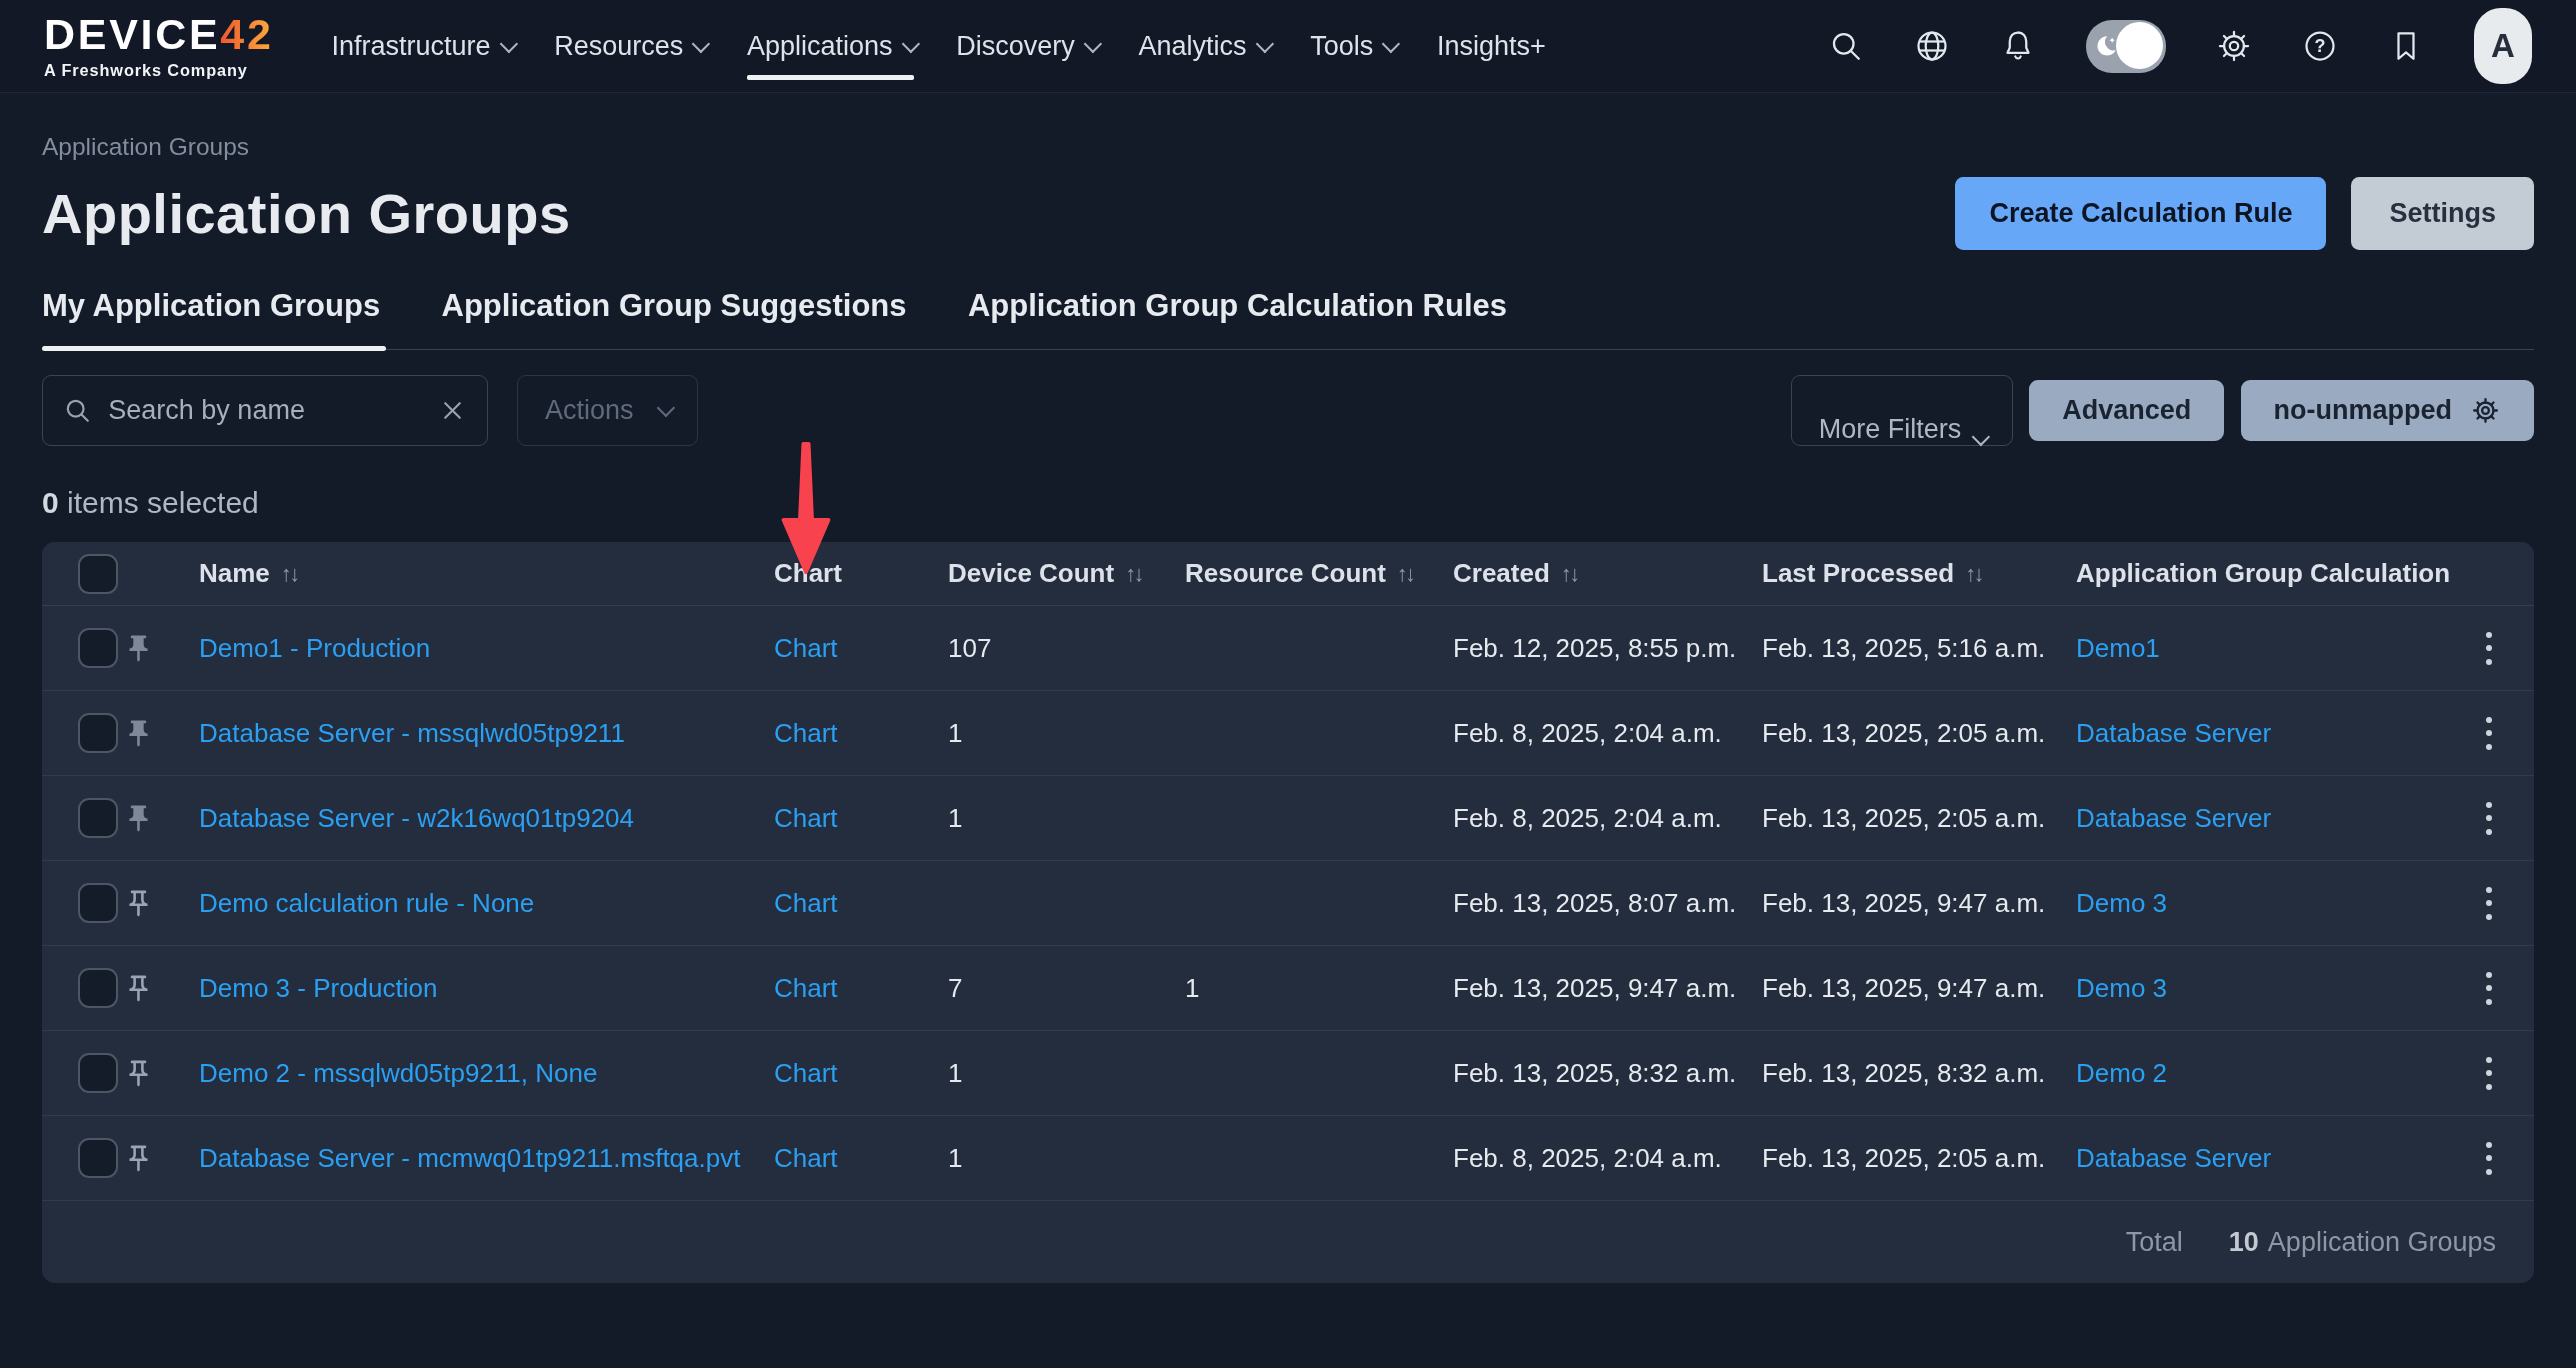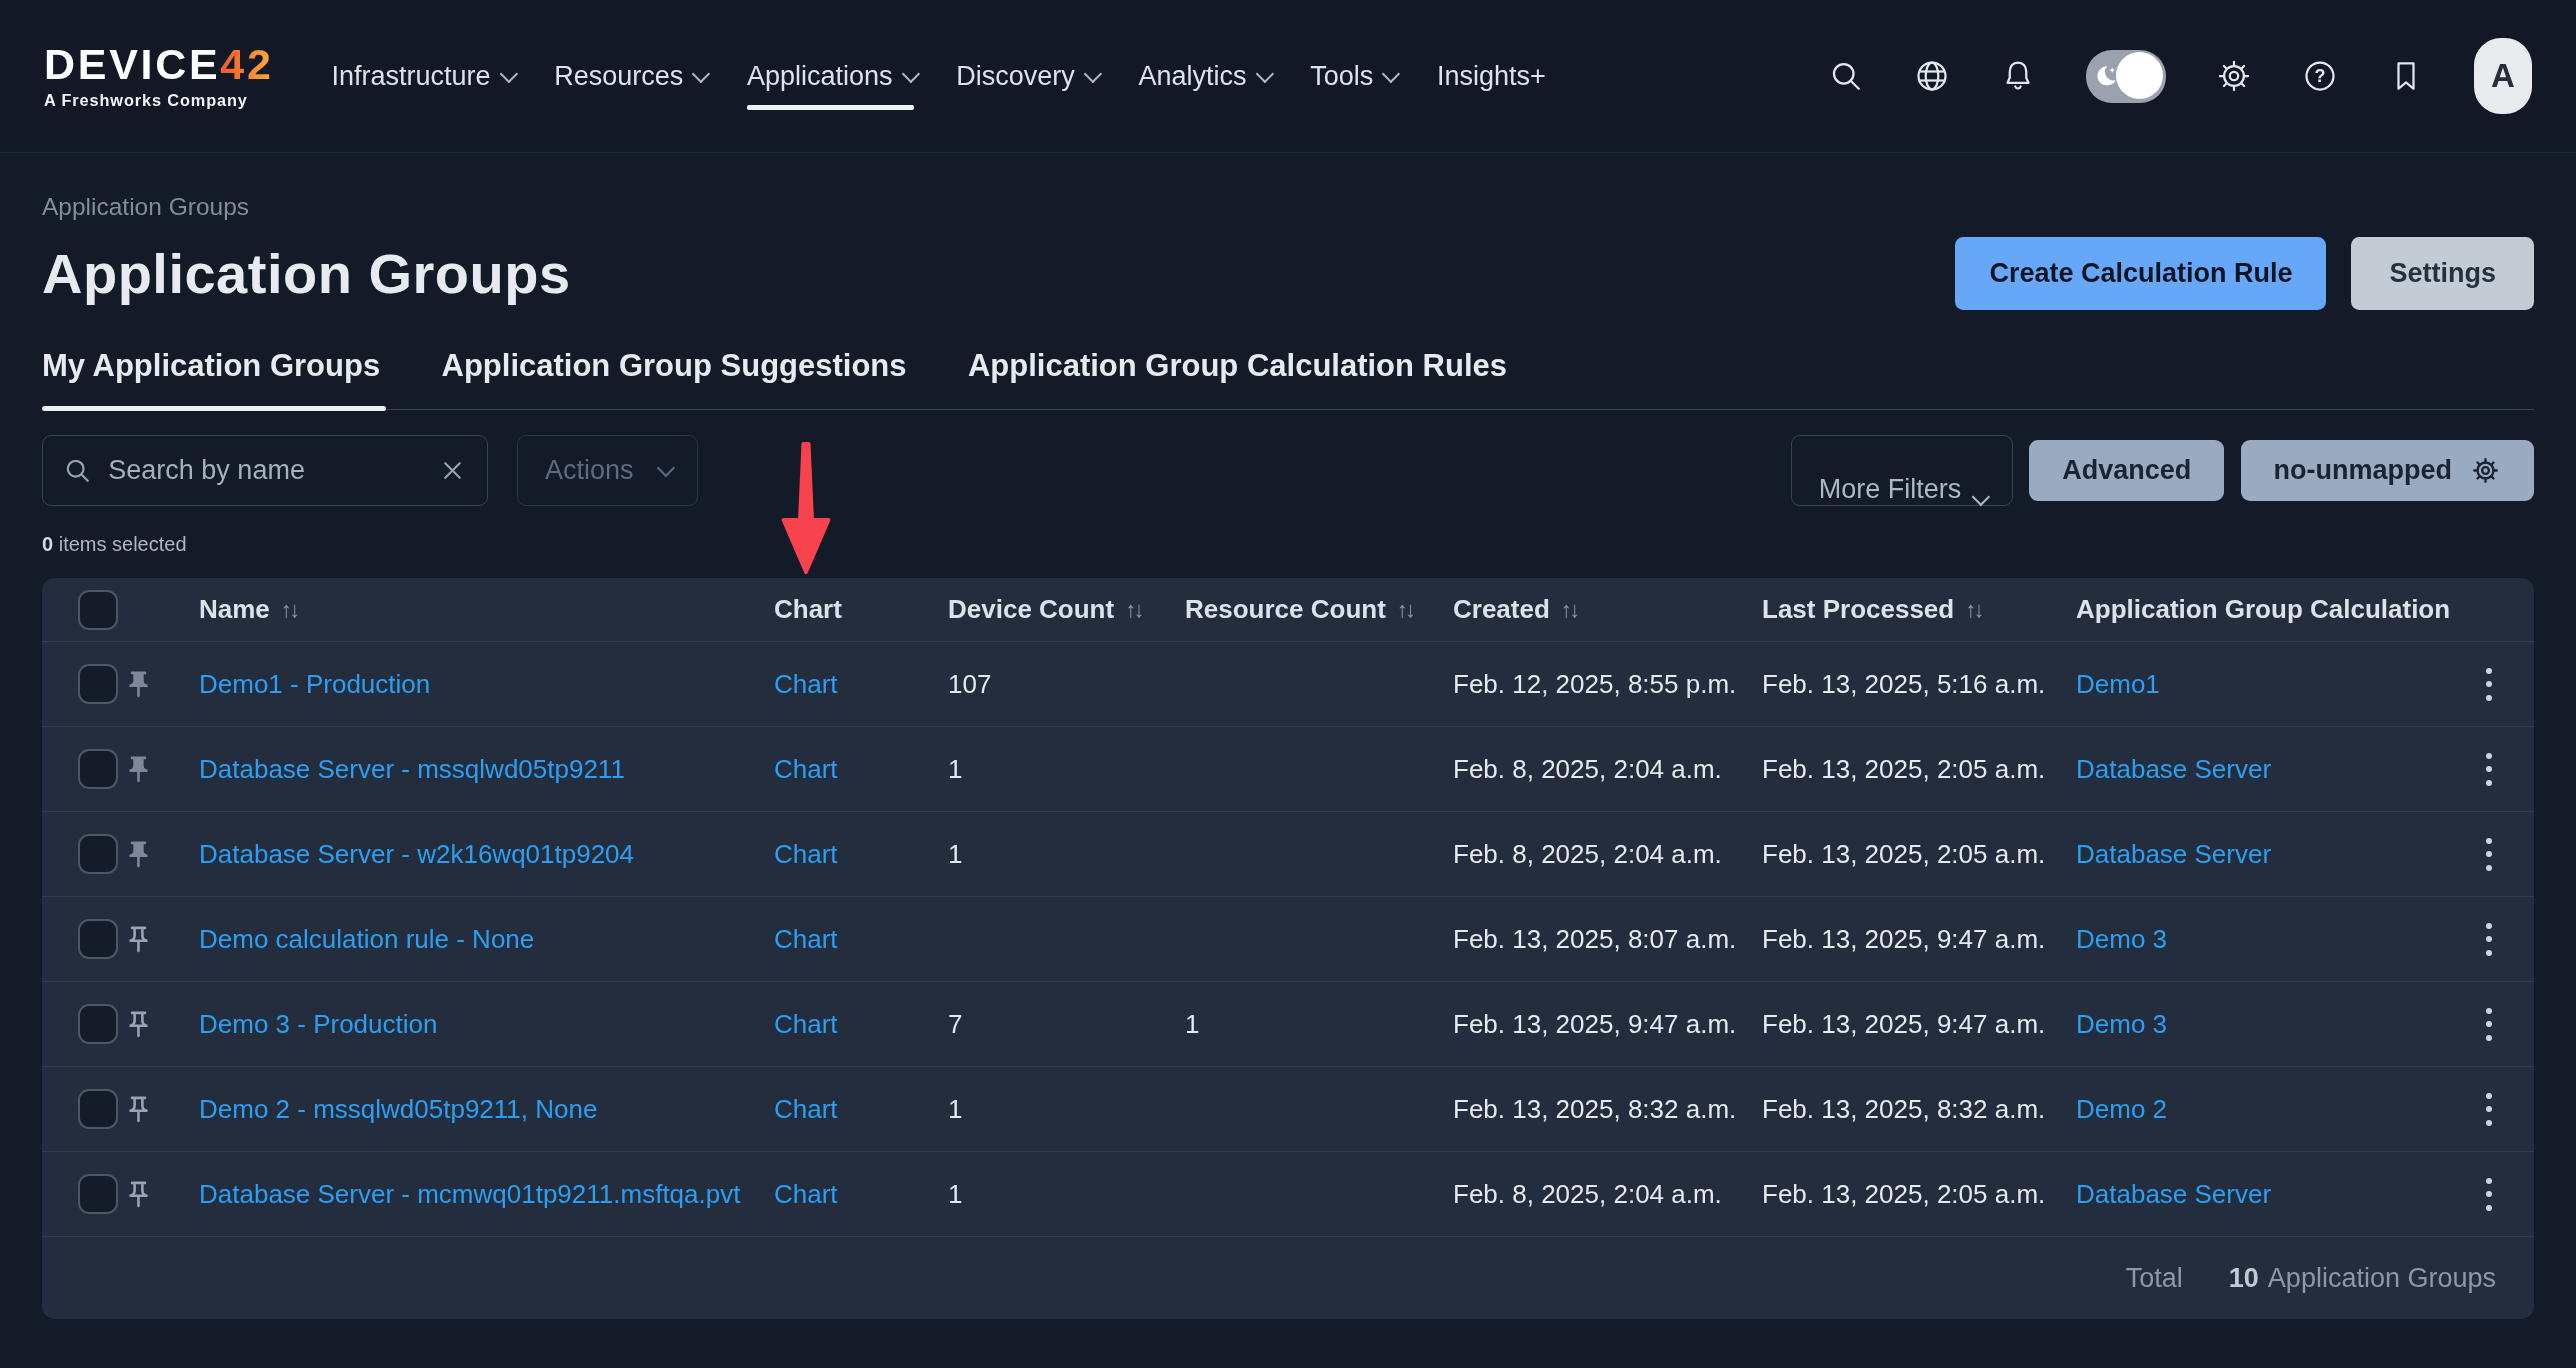--- a/index.html
+++ b/index.html
@@ -7,21 +7,21 @@
   body {
     background:#131a28;
     font-family:"Liberation Sans","DejaVu Sans",sans-serif;
     color:#e9edf2;
     position:relative;
   }
   a { text-decoration:none; }
 
   
   .topbar {
-    height:153px; display:flex; align-items:center;
+    height:93px; display:flex; align-items:center;
     padding:0 44px; border-bottom:1.8px solid #1f2838;
     background:#121826;
   }
   .logo { display:flex; flex-direction:column; cursor:pointer; margin-right:58px; }
   .logo-main { font-size:43px; font-weight:700; letter-spacing:2.7px; line-height:45px; color:#ffffff; }
   .logo-num {
     background:linear-gradient(90deg,#f0572e,#fbae3c);
     -webkit-background-clip:text; background-clip:text; color:transparent;
   }
   .logo-tag { font-size:16.3px; font-weight:700; letter-spacing:0.9px; color:#f2f4f7; margin-top:3.6px; }
@@ -66,21 +66,21 @@
   .searchbox input::placeholder { color:#a6afbc; }
   .clear-x { width:27px; height:27px; color:#c6cdd6; cursor:pointer; flex:none; }
   .dd { height:71px; border:1.8px solid #2c3649; border-radius:9px; display:flex; align-items:center; gap:23.6px; padding:0 27px; font-size:27px; color:#5f6a7c; cursor:pointer; margin-left:29px; }
   .dd .chev { border-color:#5f6a7c; }
   .toolbar-right { margin-left:auto; display:flex; align-items:center; gap:16.3px; }
   .dd-light { height:71px; border:1.8px solid #39435a; border-radius:9px; display:flex; align-items:flex-end; gap:11px; padding:0 27px; font-size:27px; color:#aeb7c4; cursor:pointer; }
   .dd-light .chev { border-color:#aeb7c4; }
   .btn-filter { background:#9aaac1; color:#1a2331; height:61px; border:none; border-radius:9px; font-size:27px; font-weight:700; font-family:inherit; padding:0 33px; cursor:pointer; display:flex; align-items:center; gap:18px; }
   .btn-filter svg { width:31px; height:31px; }
 
-  .selection { margin-top:27px; font-size:20px; color:#aeb7c3; }
+  .selection { margin-top:40px; font-size:30px; color:#aeb7c3; }
   .selection b { color:#d3d9e1; font-weight:700; }
 
   
   .red-arrow { position:absolute; left:776px; top:442px; width:60px; height:134px; pointer-events:none; }
 
   
   .tablewrap { margin-top:22px; background:#232d3d; border-radius:12.7px; overflow:hidden; }
   .grid { display:grid; grid-template-columns:80px 57px 595px 174px 237px 268px 309px 314px 378px 83px; align-items:center; }
   .thead { height:64px; border-bottom:1.8px solid #343e4e; }
   .hcell { font-size:26px; font-weight:700; color:#dde2ea; display:flex; align-items:center; gap:11px; white-space:nowrap; overflow:hidden; cursor:pointer; }

